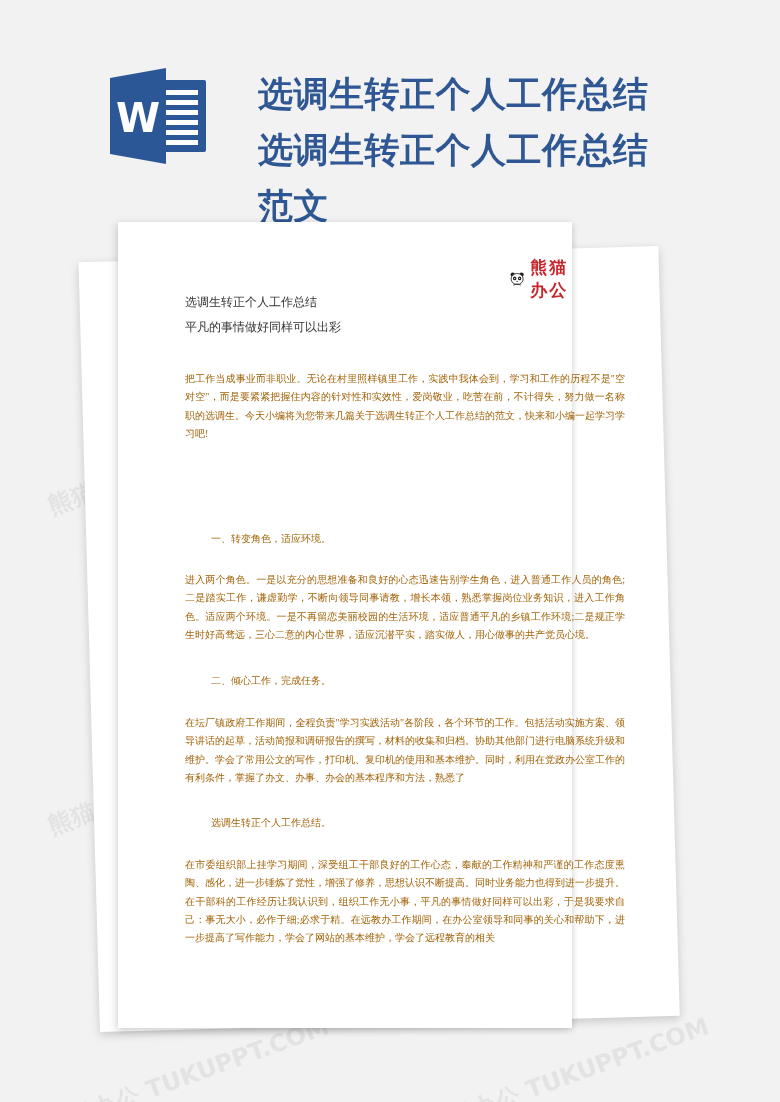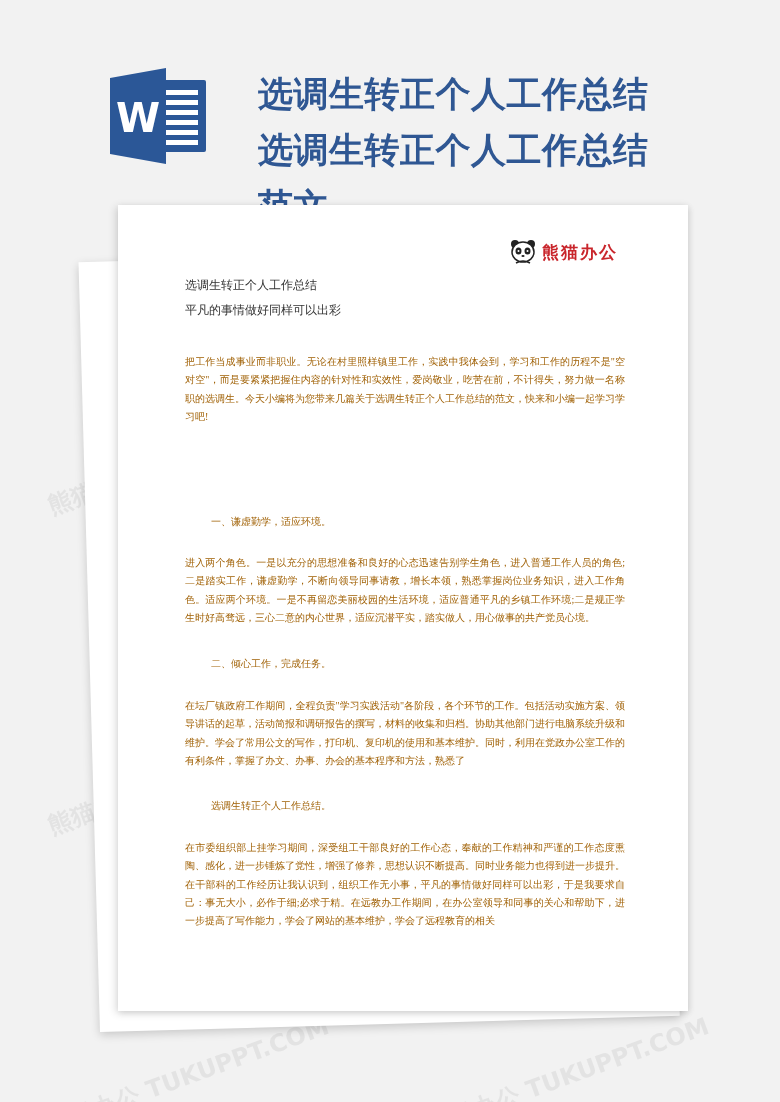--- a/index.html
+++ b/index.html
@@ -18,21 +18,21 @@
     font-family: "DejaVu Serif", "Liberation Serif", serif;
   }
   .back-page {
     position: absolute; left: 100px; top: 262px; width: 580px; height: 770px;
     background: #ffffff;
     transform: rotate(-1.6deg);
     transform-origin: left bottom;
     box-shadow: 0 3px 10px rgba(0,0,0,0.18);
   }
   .page {
-    position: absolute; left: 118px; top: 205px; width: 570px; height: 806px;
+    position: absolute; left: 118px; top: 222px; width: 454px; height: 806px;
     background: #ffffff;
     box-shadow: -2px 2px 8px rgba(0,0,0,0.15), 2px 2px 6px rgba(0,0,0,0.08);
   }
   .brand { position: absolute; left: 392px; top: 34px; display: flex; align-items: center; gap: 6px; }
   .brand-panda { width: 26px; height: 26px; }
   .brand-text { color: #c9262c; font-size: 17px; font-weight: bold; letter-spacing: 2px;
     font-family: "DejaVu Sans", "Liberation Sans", sans-serif; }
   .doc-title {
     position: absolute; left: 67px; top: 68px;
     font-family: "DejaVu Sans", "Liberation Sans", sans-serif;
@@ -92,19 +92,19 @@
     </svg>
     <span class="brand-text">熊猫办公</span>
   </div>
 
   <div class="doc-title">
     <div>选调生转正个人工作总结</div>
     <div>平凡的事情做好同样可以出彩</div>
   </div>
 
   <div class="body-text" style="top:148px;">把工作当成事业而非职业。无论在村里照样镇里工作，实践中我体会到，学习和工作的历程不是"空对空"，而是要紧紧把握住内容的针对性和实效性，爱岗敬业，吃苦在前，不计得失，努力做一名称职的选调生。今天小编将为您带来几篇关于选调生转正个人工作总结的范文，快来和小编一起学习学习吧!</div>
-  <div class="body-text indent" style="top:308px;">一、谦虚勤学，适应环境。</div>
+  <div class="body-text indent" style="top:308px;">一、转变角色，适应环境。</div>
   <div class="body-text" style="top:349px;">进入两个角色。一是以充分的思想准备和良好的心态迅速告别学生角色，进入普通工作人员的角色;二是踏实工作，谦虚勤学，不断向领导同事请教，增长本领，熟悉掌握岗位业务知识，进入工作角色。适应两个环境。一是不再留恋美丽校园的生活环境，适应普通平凡的乡镇工作环境;二是规正学生时好高骛远，三心二意的内心世界，适应沉潜平实，踏实做人，用心做事的共产党员心境。</div>
   <div class="body-text indent" style="top:450px;">二、倾心工作，完成任务。</div>
   <div class="body-text" style="top:492px;">在坛厂镇政府工作期间，全程负责"学习实践活动"各阶段，各个环节的工作。包括活动实施方案、领导讲话的起草，活动简报和调研报告的撰写，材料的收集和归档。协助其他部门进行电脑系统升级和维护。学会了常用公文的写作，打印机、复印机的使用和基本维护。同时，利用在党政办公室工作的有利条件，掌握了办文、办事、办会的基本程序和方法，熟悉了</div>
   <div class="body-text indent" style="top:592px;">选调生转正个人工作总结。</div>
   <div class="body-text" style="top:634px;">在市委组织部上挂学习期间，深受组工干部良好的工作心态，奉献的工作精神和严谨的工作态度熏陶、感化，进一步锤炼了党性，增强了修养，思想认识不断提高。同时业务能力也得到进一步提升。在干部科的工作经历让我认识到，组织工作无小事，平凡的事情做好同样可以出彩，于是我要求自己：事无大小，必作于细;必求于精。在远教办工作期间，在办公室领导和同事的关心和帮助下，进一步提高了写作能力，学会了网站的基本维护，学会了远程教育的相关</div>
 </div>
 
 </body></html>

